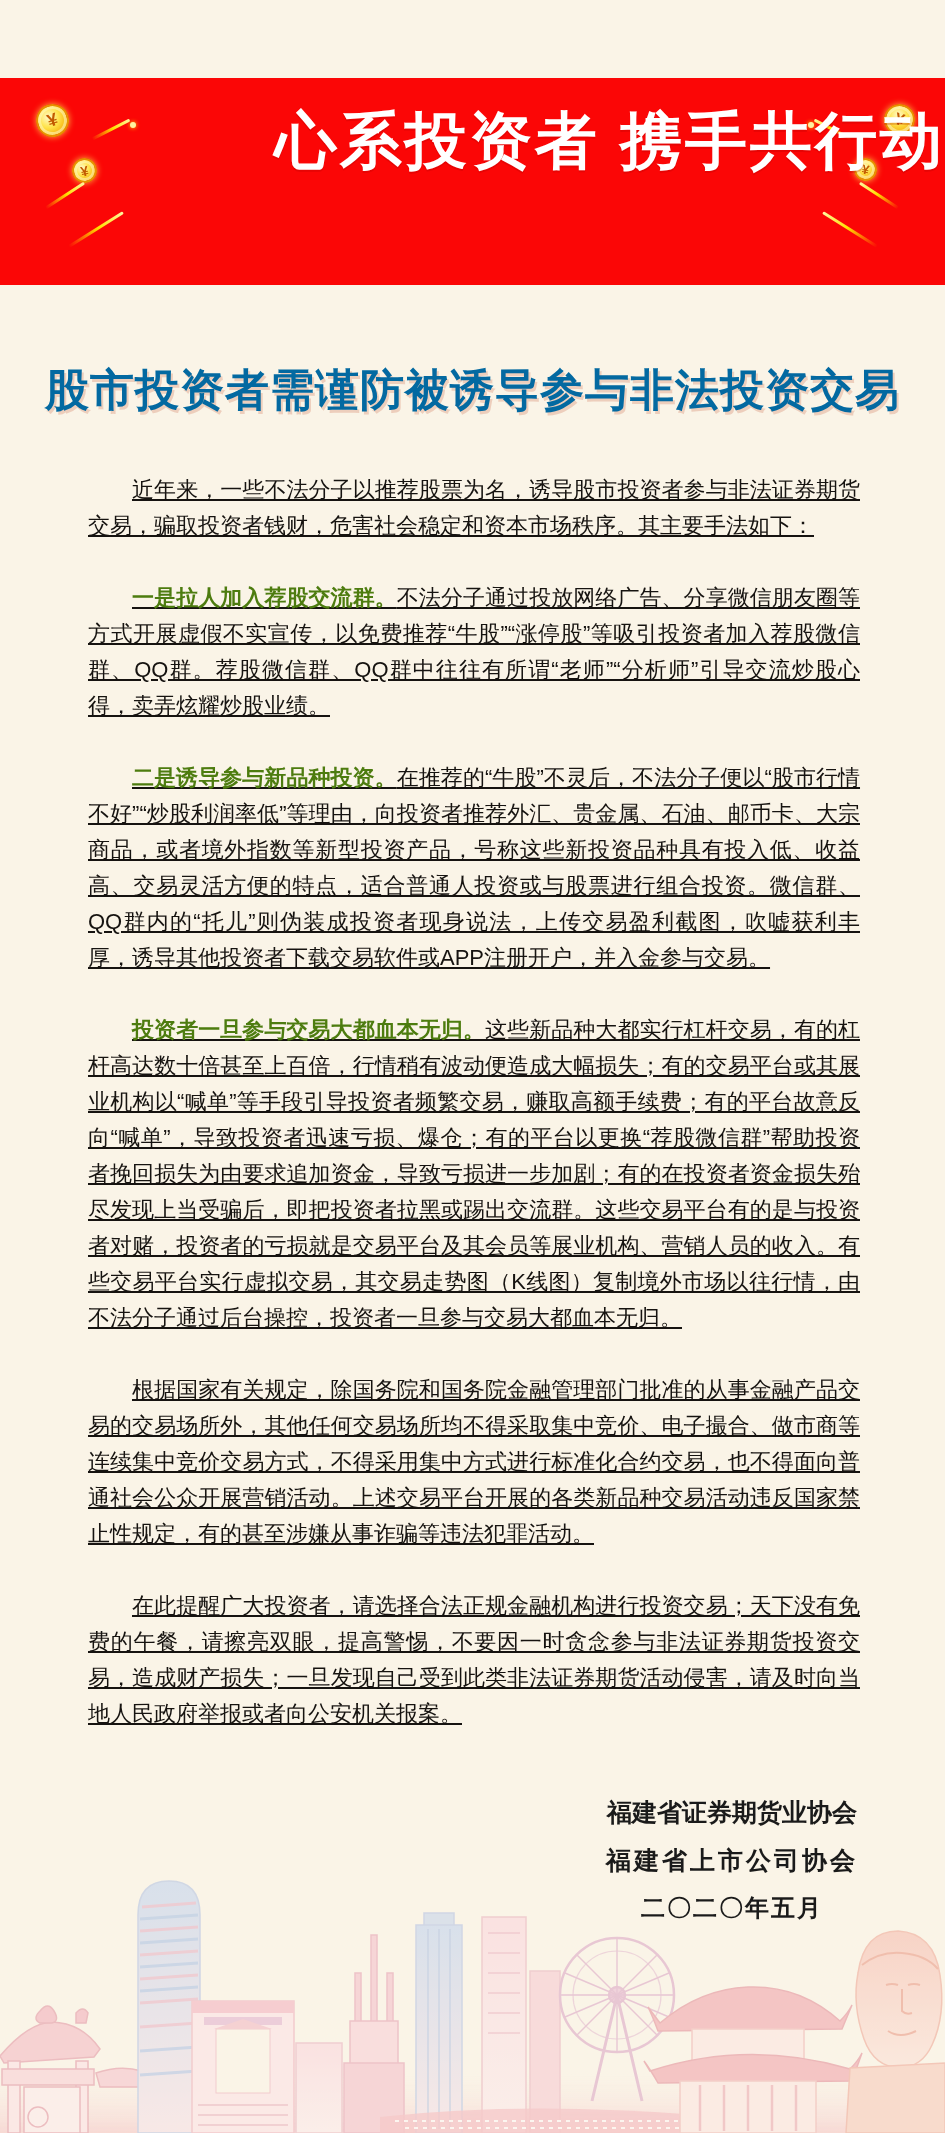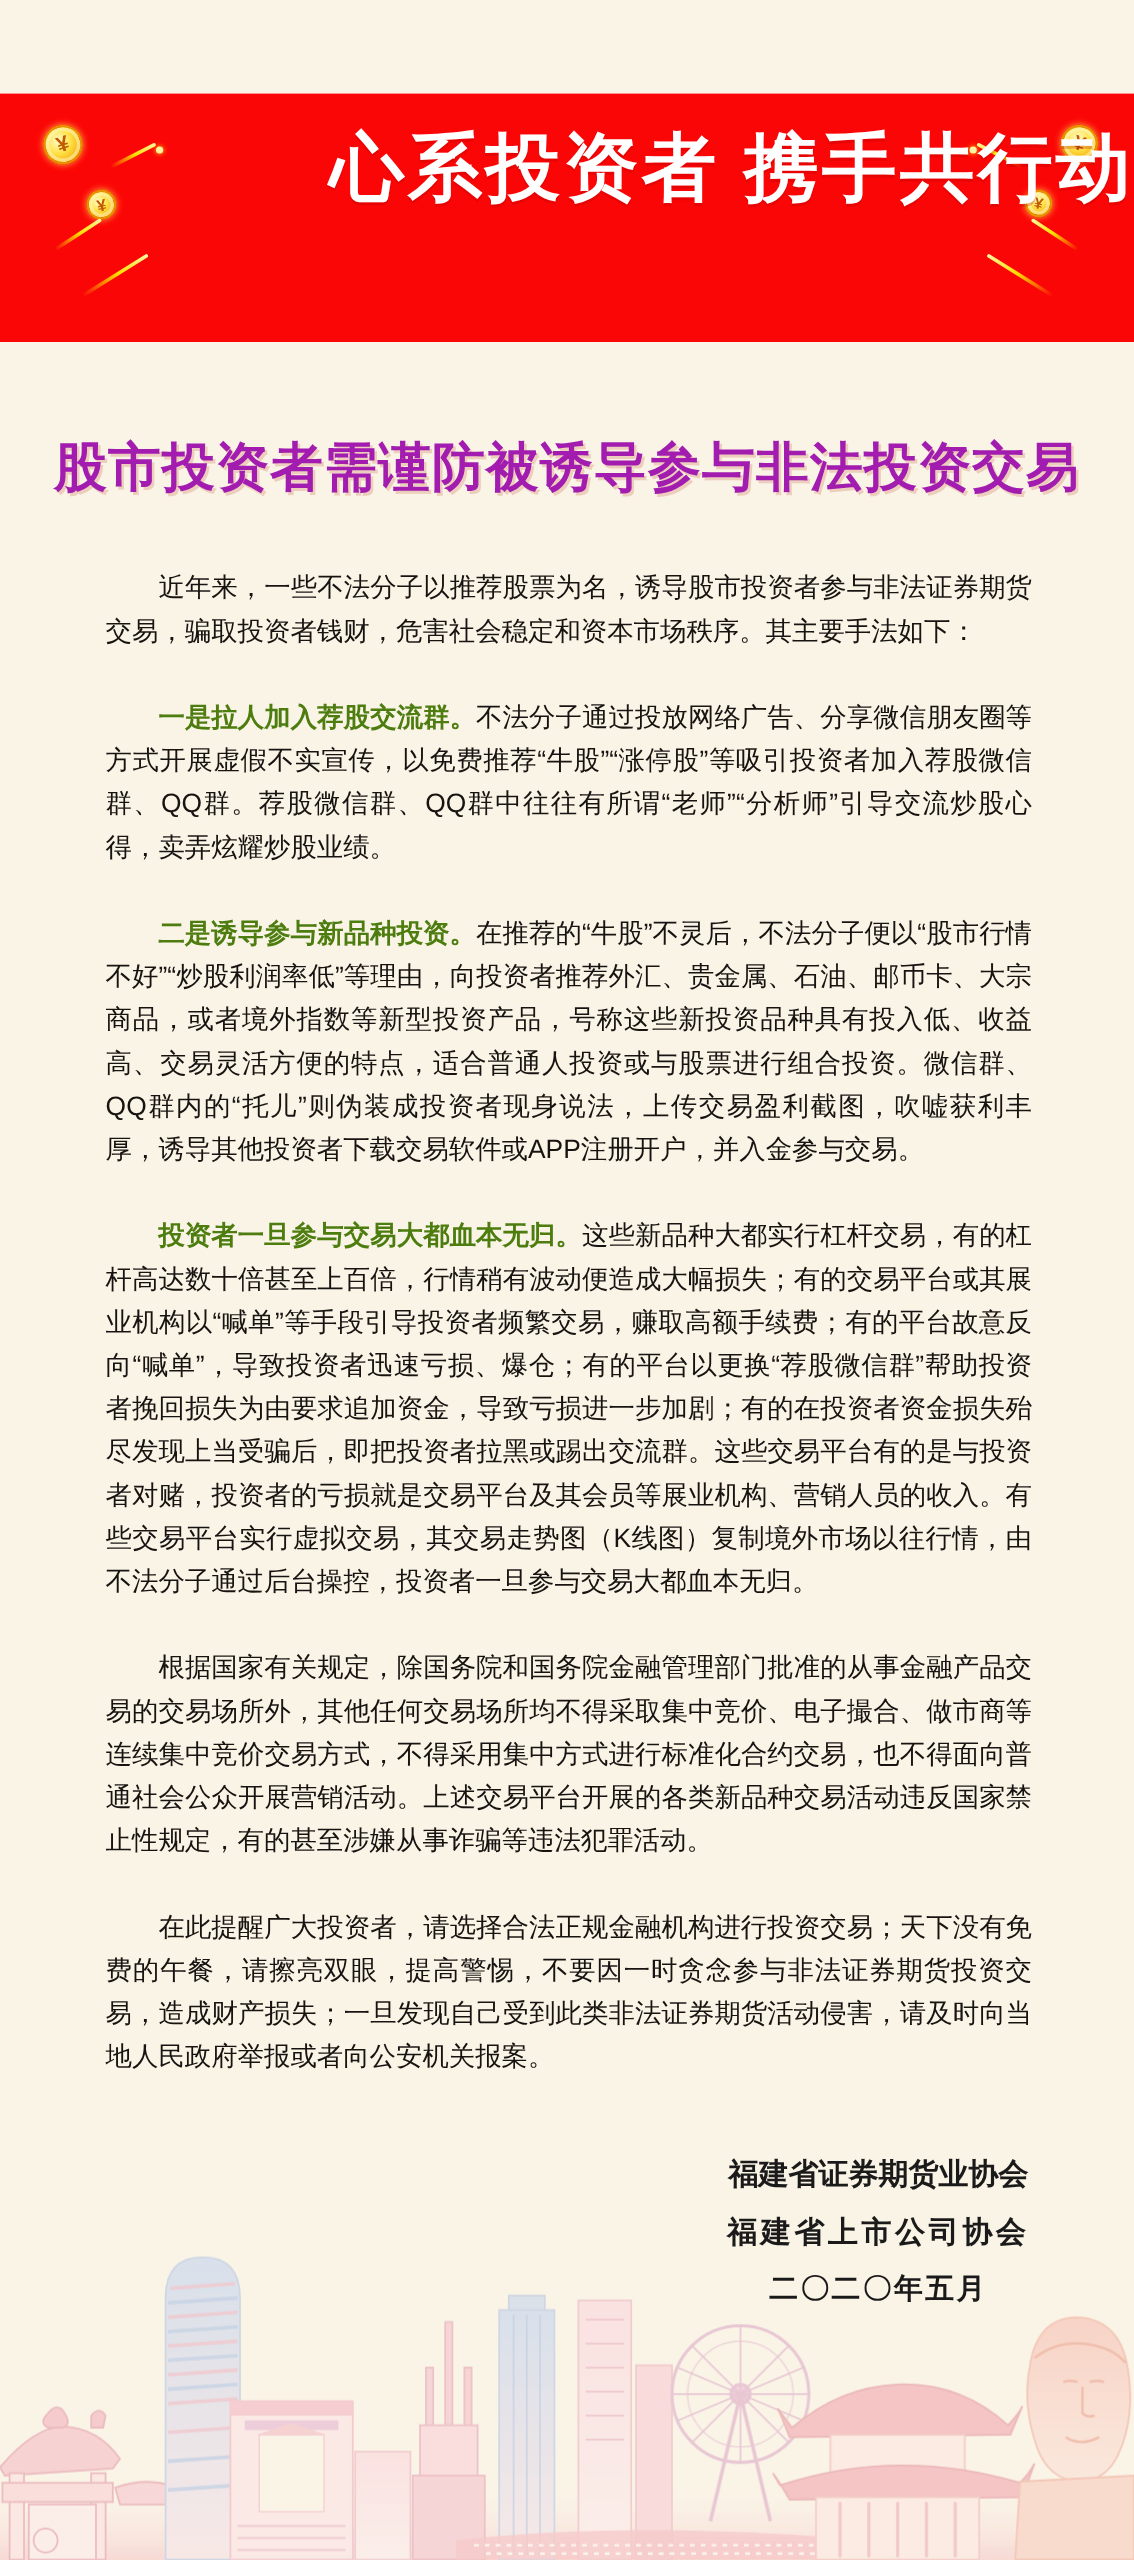--- a/index.html
+++ b/index.html
@@ -49,28 +49,28 @@
           background:linear-gradient(to left, rgba(255,225,0,0), #ffe000 55%, #fff6a0); }
   .sk-r3{ left:818px; top:150px; width:64px; transform:rotate(32deg);
           background:linear-gradient(to left, rgba(255,225,0,0), #ffe000 55%, #fff6a0); }
   .spark{ position:absolute; width:6px; height:6px; border-radius:50%; background:#fff2a0; box-shadow:0 0 4px #ffe000;}
   .sp-l{ left:130px; top:44px; }
   .sp-r{ left:808px; top:44px; }
   
   .headline{
     position:absolute; left:0; top:366px; width:945px;
     text-align:center; font-size:44px; font-weight:900; line-height:48px;
-    color:#a21caf; letter-spacing:1px; white-space:nowrap;
+    color:#0369a1; letter-spacing:1px; white-space:nowrap;
     text-shadow:2px 3px 0 rgba(210,120,90,.30);
   }
   
   .article{
     position:absolute; left:88px; top:472px; width:772px;
     font-size:22px; line-height:36px; color:#161310;
-    text-align:justify; text-justify:inter-ideograph;
+    text-align:justify; text-justify:inter-ideograph;text-decoration:underline;
   }
   .article p{ text-indent:2em; margin:0 0 36px 0; }
   .article p:last-child{ margin-bottom:0;margin-top:11px; }
   .article b{ font-weight:800; color:#4d7c0f; }
   
   .signature{
     position:absolute; right:77px; top:1788px; width:272px;
     text-align:center; color:#1a1a1a; font-size:25px; line-height:48px;font-weight:bold;
   }
   .sig-line2{ letter-spacing:3px; }

